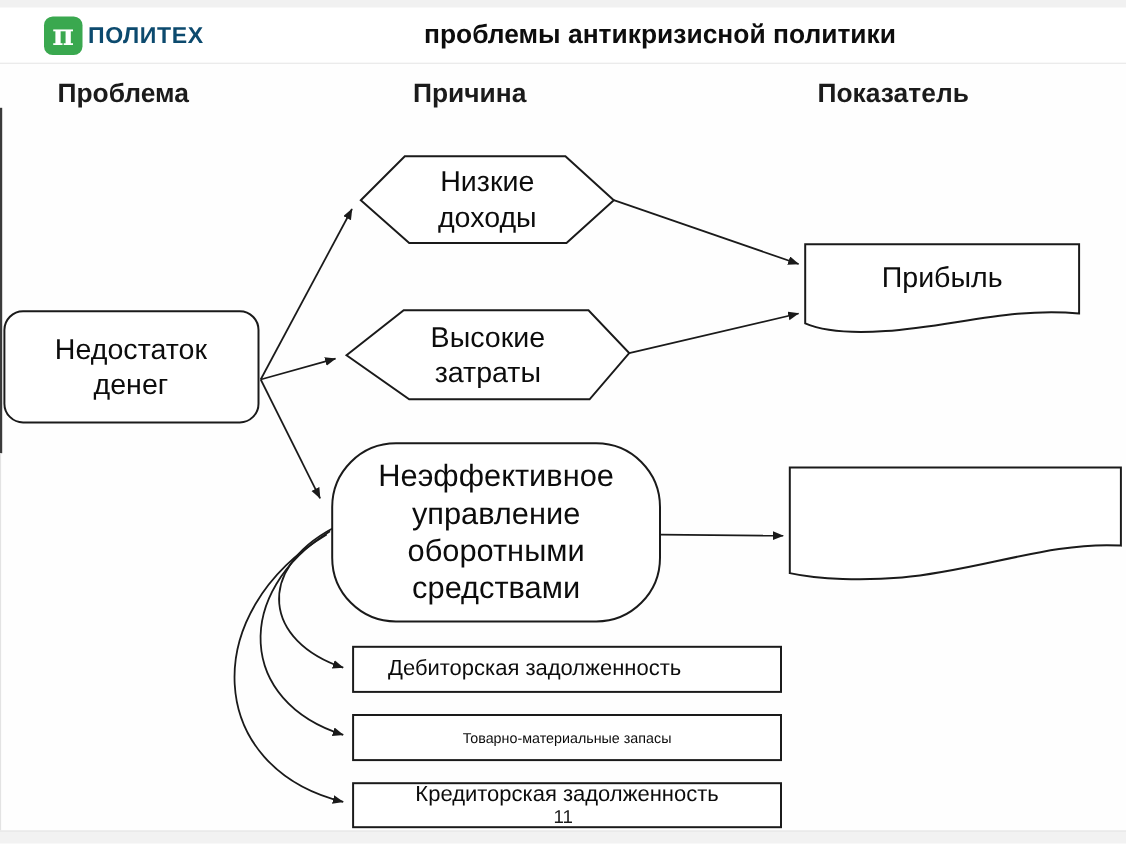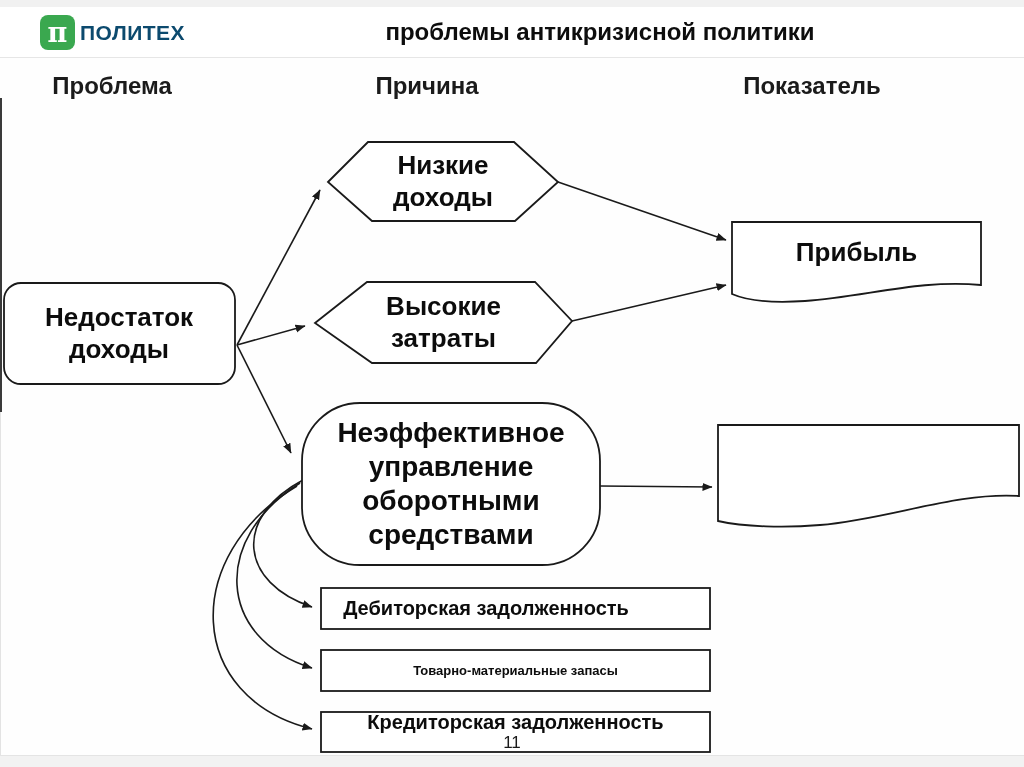--- a/index.html
+++ b/index.html
@@ -38,21 +38,21 @@
   #col-cause     { left: 337px; width: 180px; }
   #col-indicator { left: 712px; width: 200px; }
 
   .left-edge-line { position: absolute; left: 0; top: 98px; width: 2px; height: 314px; background: #3a3a3a; }
   .left-edge-faint { position: absolute; left: 0; top: 412px; width: 1px; height: 343px; background: #e3e3e3; }
 
   svg.diagram { position: absolute; left: 0; top: 0; width: 1024px; height: 767px; }
 
   .label {
     position: absolute; display: flex; align-items: center; justify-content: center;
-    text-align: center; white-space: pre-line; color: #0c0c0c; font-weight: 700;
+    text-align: center; white-space: pre-line; color: #0c0c0c; font-weight: 400;
     line-height: 1.22;
   }
   #lbl-lack      { left: 3px;   top: 283px; width: 232px; height: 102px; font-size: 26px; }
   #lbl-low       { left: 328px; top: 142px; width: 230px; height: 80px;  font-size: 26px; }
   #lbl-high      { left: 315px; top: 282px; width: 257px; height: 82px;  font-size: 26px; }
   #lbl-ineff     { left: 302px; top: 403px; width: 298px; height: 162px; font-size: 28px; }
   #lbl-profit    { left: 732px; top: 224px; width: 249px; height: 58px;  font-size: 26px; }
   #lbl-ocf       { left: 718px; top: 428px; width: 302px; height: 68px;  font-size: 24px; }
   #lbl-receiv    { left: 321px; top: 588px; width: 330px; height: 41px;  font-size: 20px; }
   #lbl-invent    { left: 321px; top: 650px; width: 389px; height: 41px;  font-size: 13px; }
@@ -111,21 +111,21 @@
       <rect x="302" y="403" width="298" height="162" rx="58"></rect>
       <path d="M732,222 H981 V285 C920,279 865,297 805,301 C775,303 748,301 732,294 Z"></path>
       <path d="M718,425 H1019 V496 C955,492 890,519 820,525 C785,528 745,527 718,521 Z"></path>
       <rect x="321" y="588" width="389" height="41"></rect>
       <rect x="321" y="650" width="389" height="41"></rect>
       <rect x="321" y="712" width="389" height="40"></rect>
     </g>
   </svg>
 
   <div class="label" id="lbl-lack">Недостаток
-доходы</div>
+денег</div>
   <div class="label" id="lbl-low">Низкие
 доходы</div>
   <div class="label" id="lbl-high">Высокие
 затраты</div>
   <div class="label" id="lbl-ineff">Неэффективное
 управление
 оборотными
 средствами</div>
   <div class="label" id="lbl-profit">Прибыль</div>
   <div class="label" id="lbl-receiv">Дебиторская задолженность</div>

